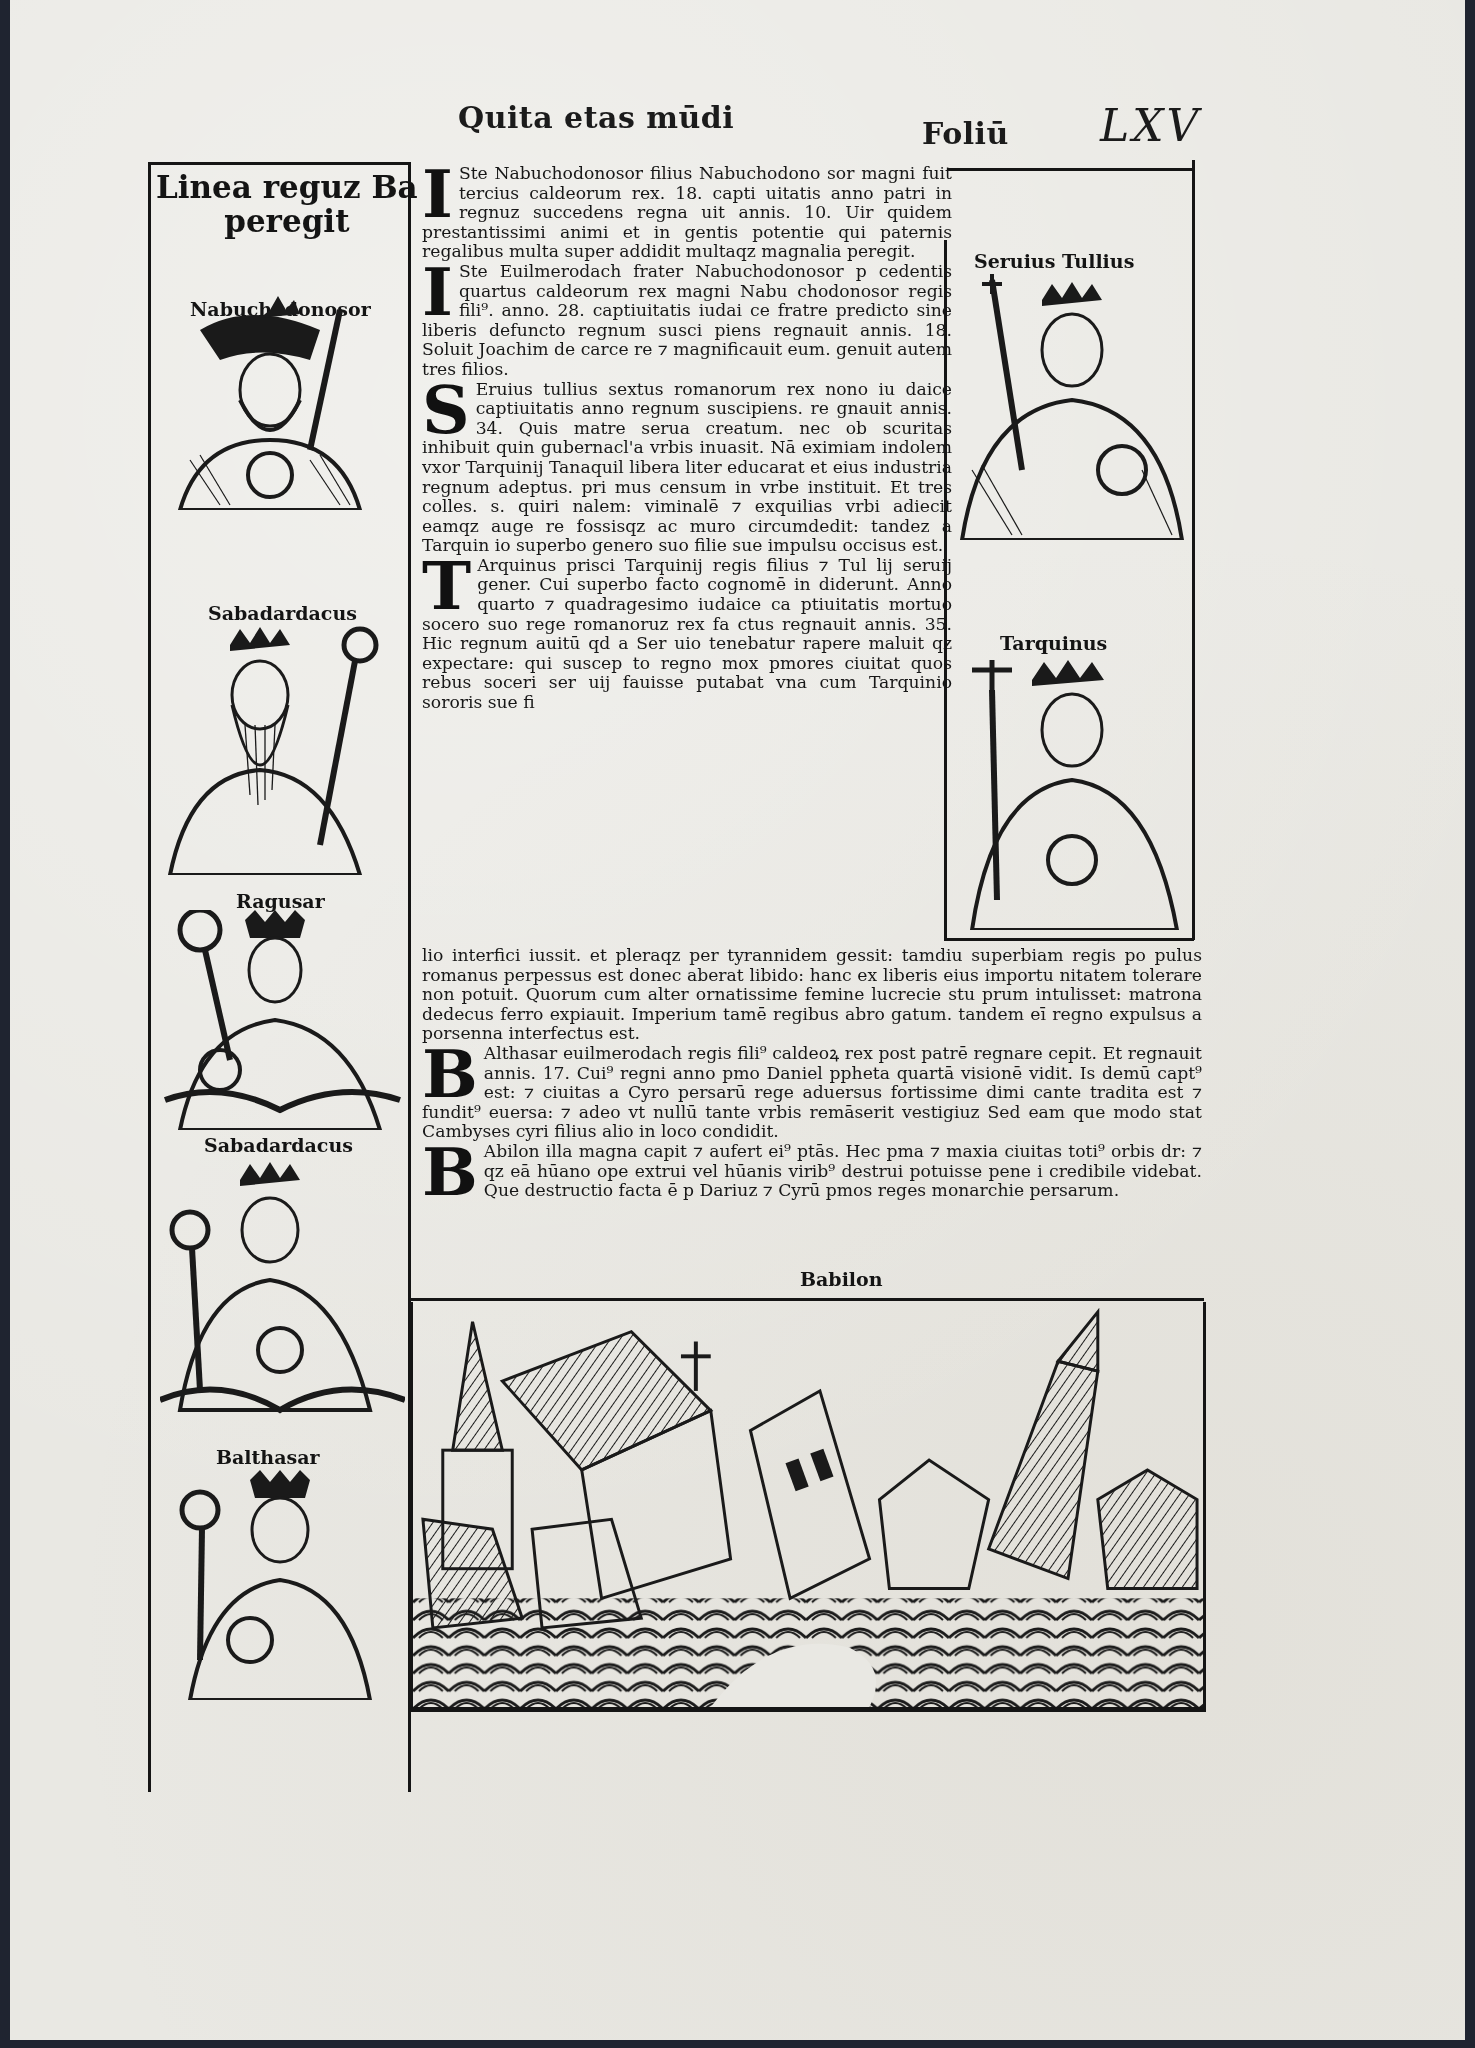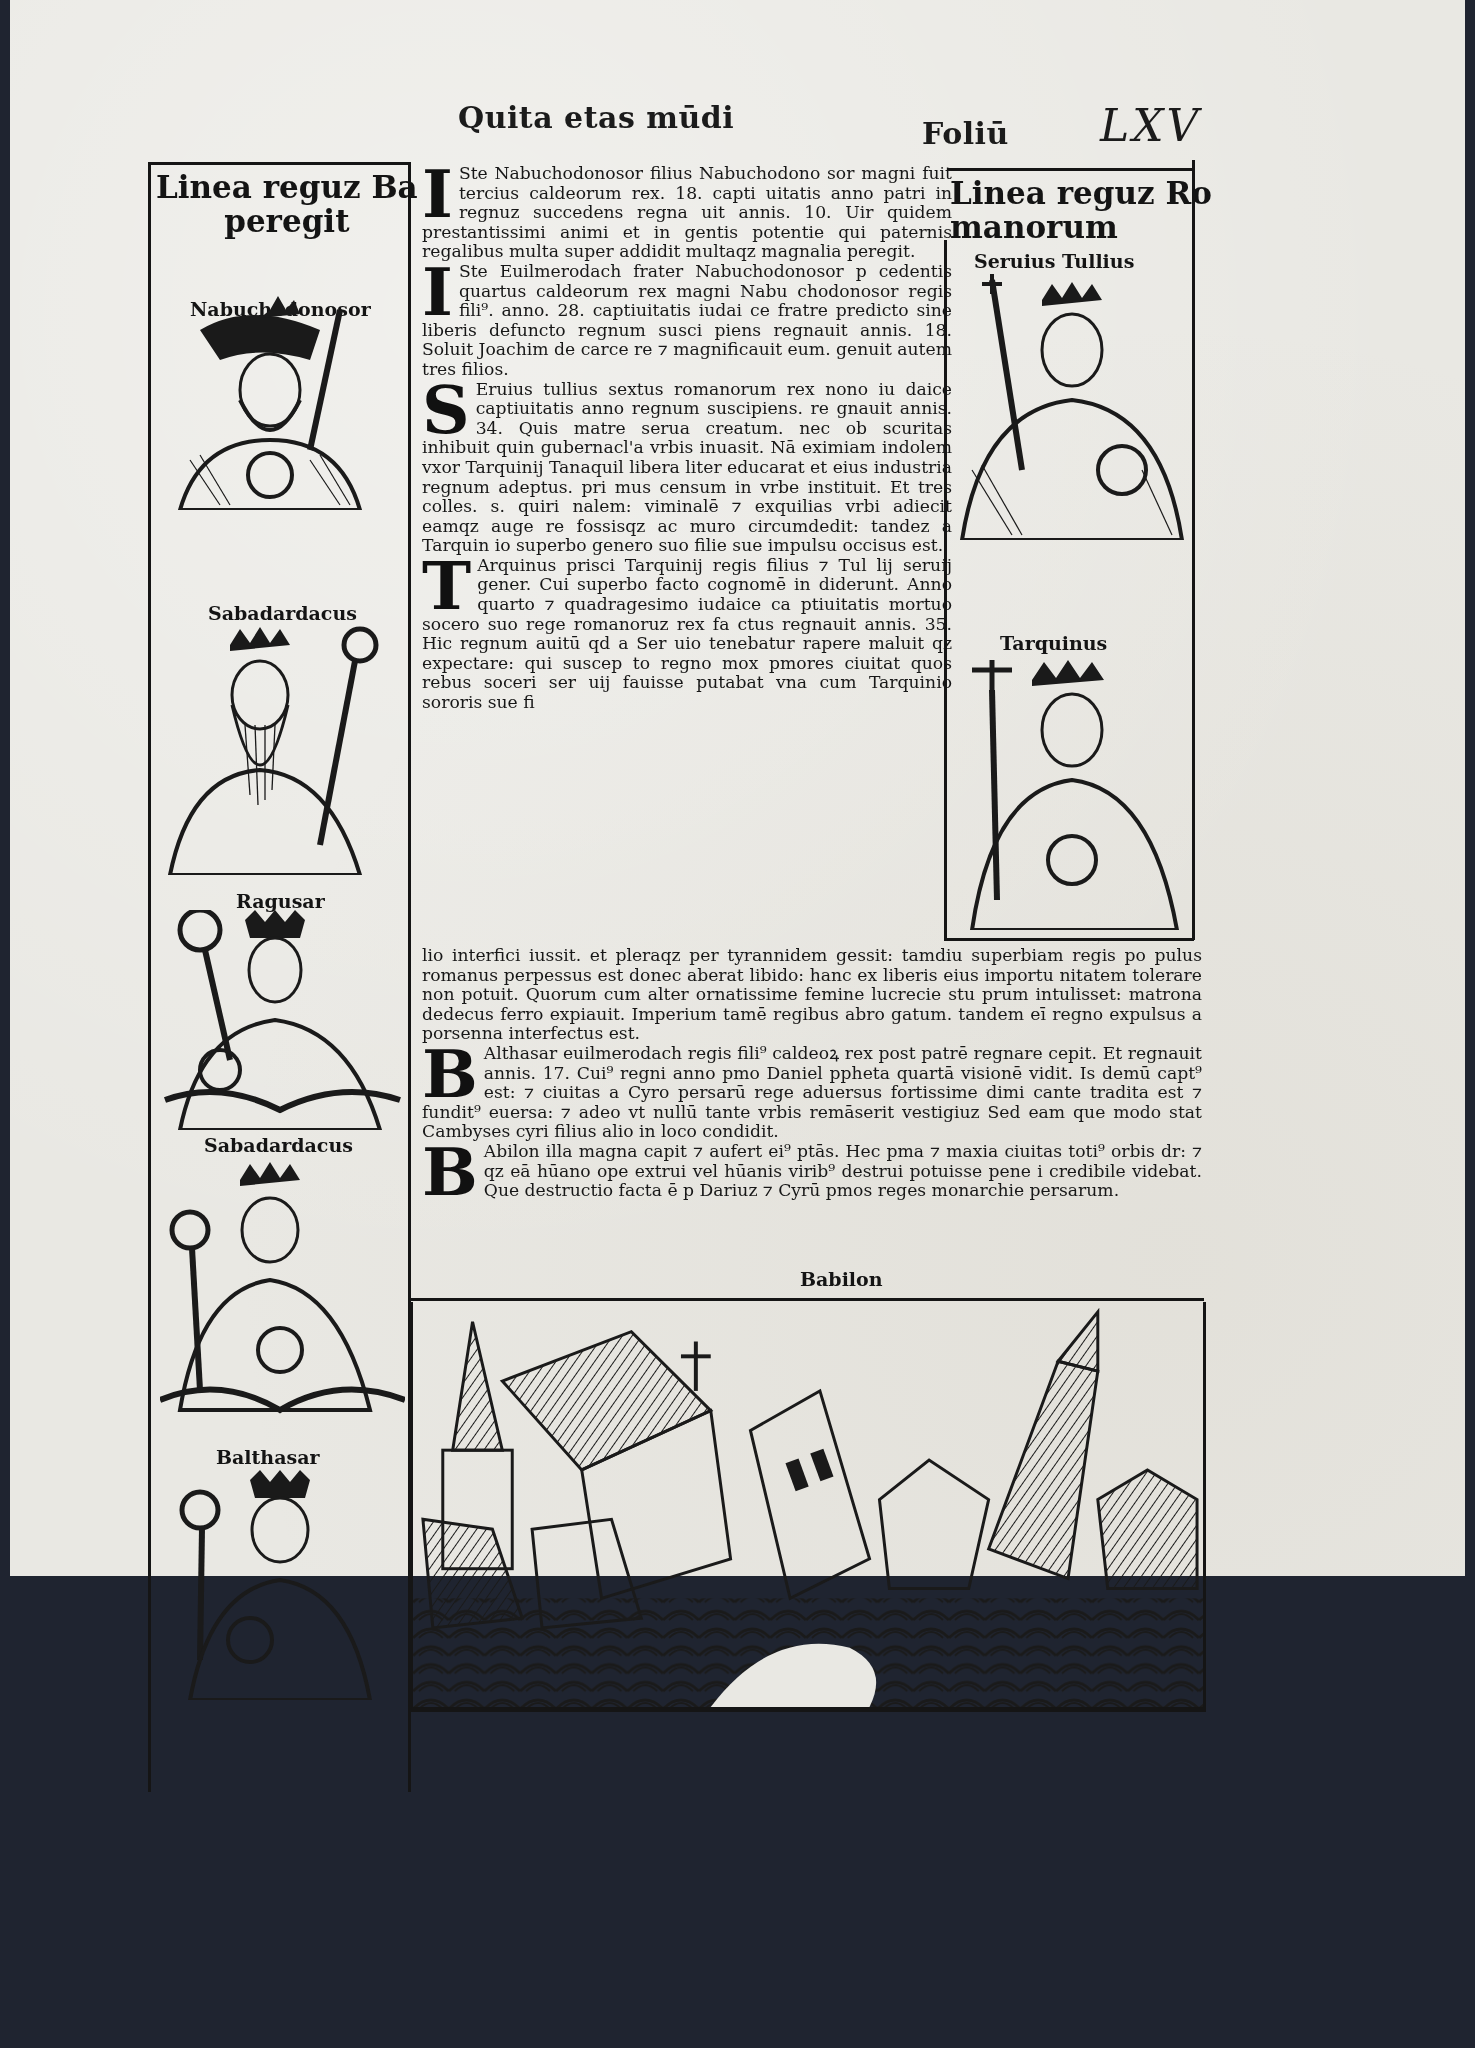--- a/index.html
+++ b/index.html
@@ -3,21 +3,21 @@
 <meta charset="utf-8">
 <style>
   html, body { margin:0; padding:0; }
   body {
     width:1475px; height:2048px; overflow:hidden;
     background:#1f2430;
     font-family:"DejaVu Serif", serif;
     position:relative;
   }
   .sheet {
-    position:absolute; left:10px; top:0; width:1455px; height:1576px;
+    position:absolute; left:10px; top:0; width:1455px; height:2040px;
     background:#e9e8e3;
     background-image:
       radial-gradient(circle at 30% 20%, rgba(255,255,255,0.35), rgba(0,0,0,0) 60%),
       radial-gradient(circle at 80% 80%, rgba(180,170,150,0.12), rgba(0,0,0,0) 55%);
   }
   .running-head {
     position:absolute; top:100px; font-family:"DejaVu Serif", serif;
     font-weight:bold; color:#1b1b1b; font-size:30px; letter-spacing:0.5px;
   }
   .rh-title { left:448px; }
@@ -76,24 +76,20 @@
   <div class="rule" style="left:934px; top:240px; width:3px; height:700px;"></div>
   <div class="rule" style="left:1182px; top:160px; width:3px; height:780px;"></div>
   <div class="rule" style="left:934px; top:938px; width:250px; height:3px;"></div>
   <div class="rule" style="left:400px; top:1298px; width:794px; height:3px;"></div>
 
   <div class="col-head" style="left:146px; top:170px;text-align:center;">
     <div>Linea reguz Ba</div>
     <div>peregit</div>
   </div>
 
-  <div class="col-head" style="left:940px; top:176px;">
-    <div>Linea reguz Ro</div>
-    <div>manorum</div>
-  </div>
 
   <div class="label" style="left:180px; top:262px;margin-top:36px;">Nabuchodonosor</div>
   <div class="label" style="left:198px; top:602px;">Sabadardacus</div>
   <div class="label" style="left:226px; top:890px;">Ragusar</div>
   <div class="label" style="left:194px; top:1134px;">Sabadardacus</div>
   <div class="label" style="left:206px; top:1446px;">Balthasar</div>
 
   <div class="label" style="left:964px; top:250px;text-align:right;">Seruius Tullius</div>
   <div class="label" style="left:990px; top:632px;">Tarquinus</div>
 

